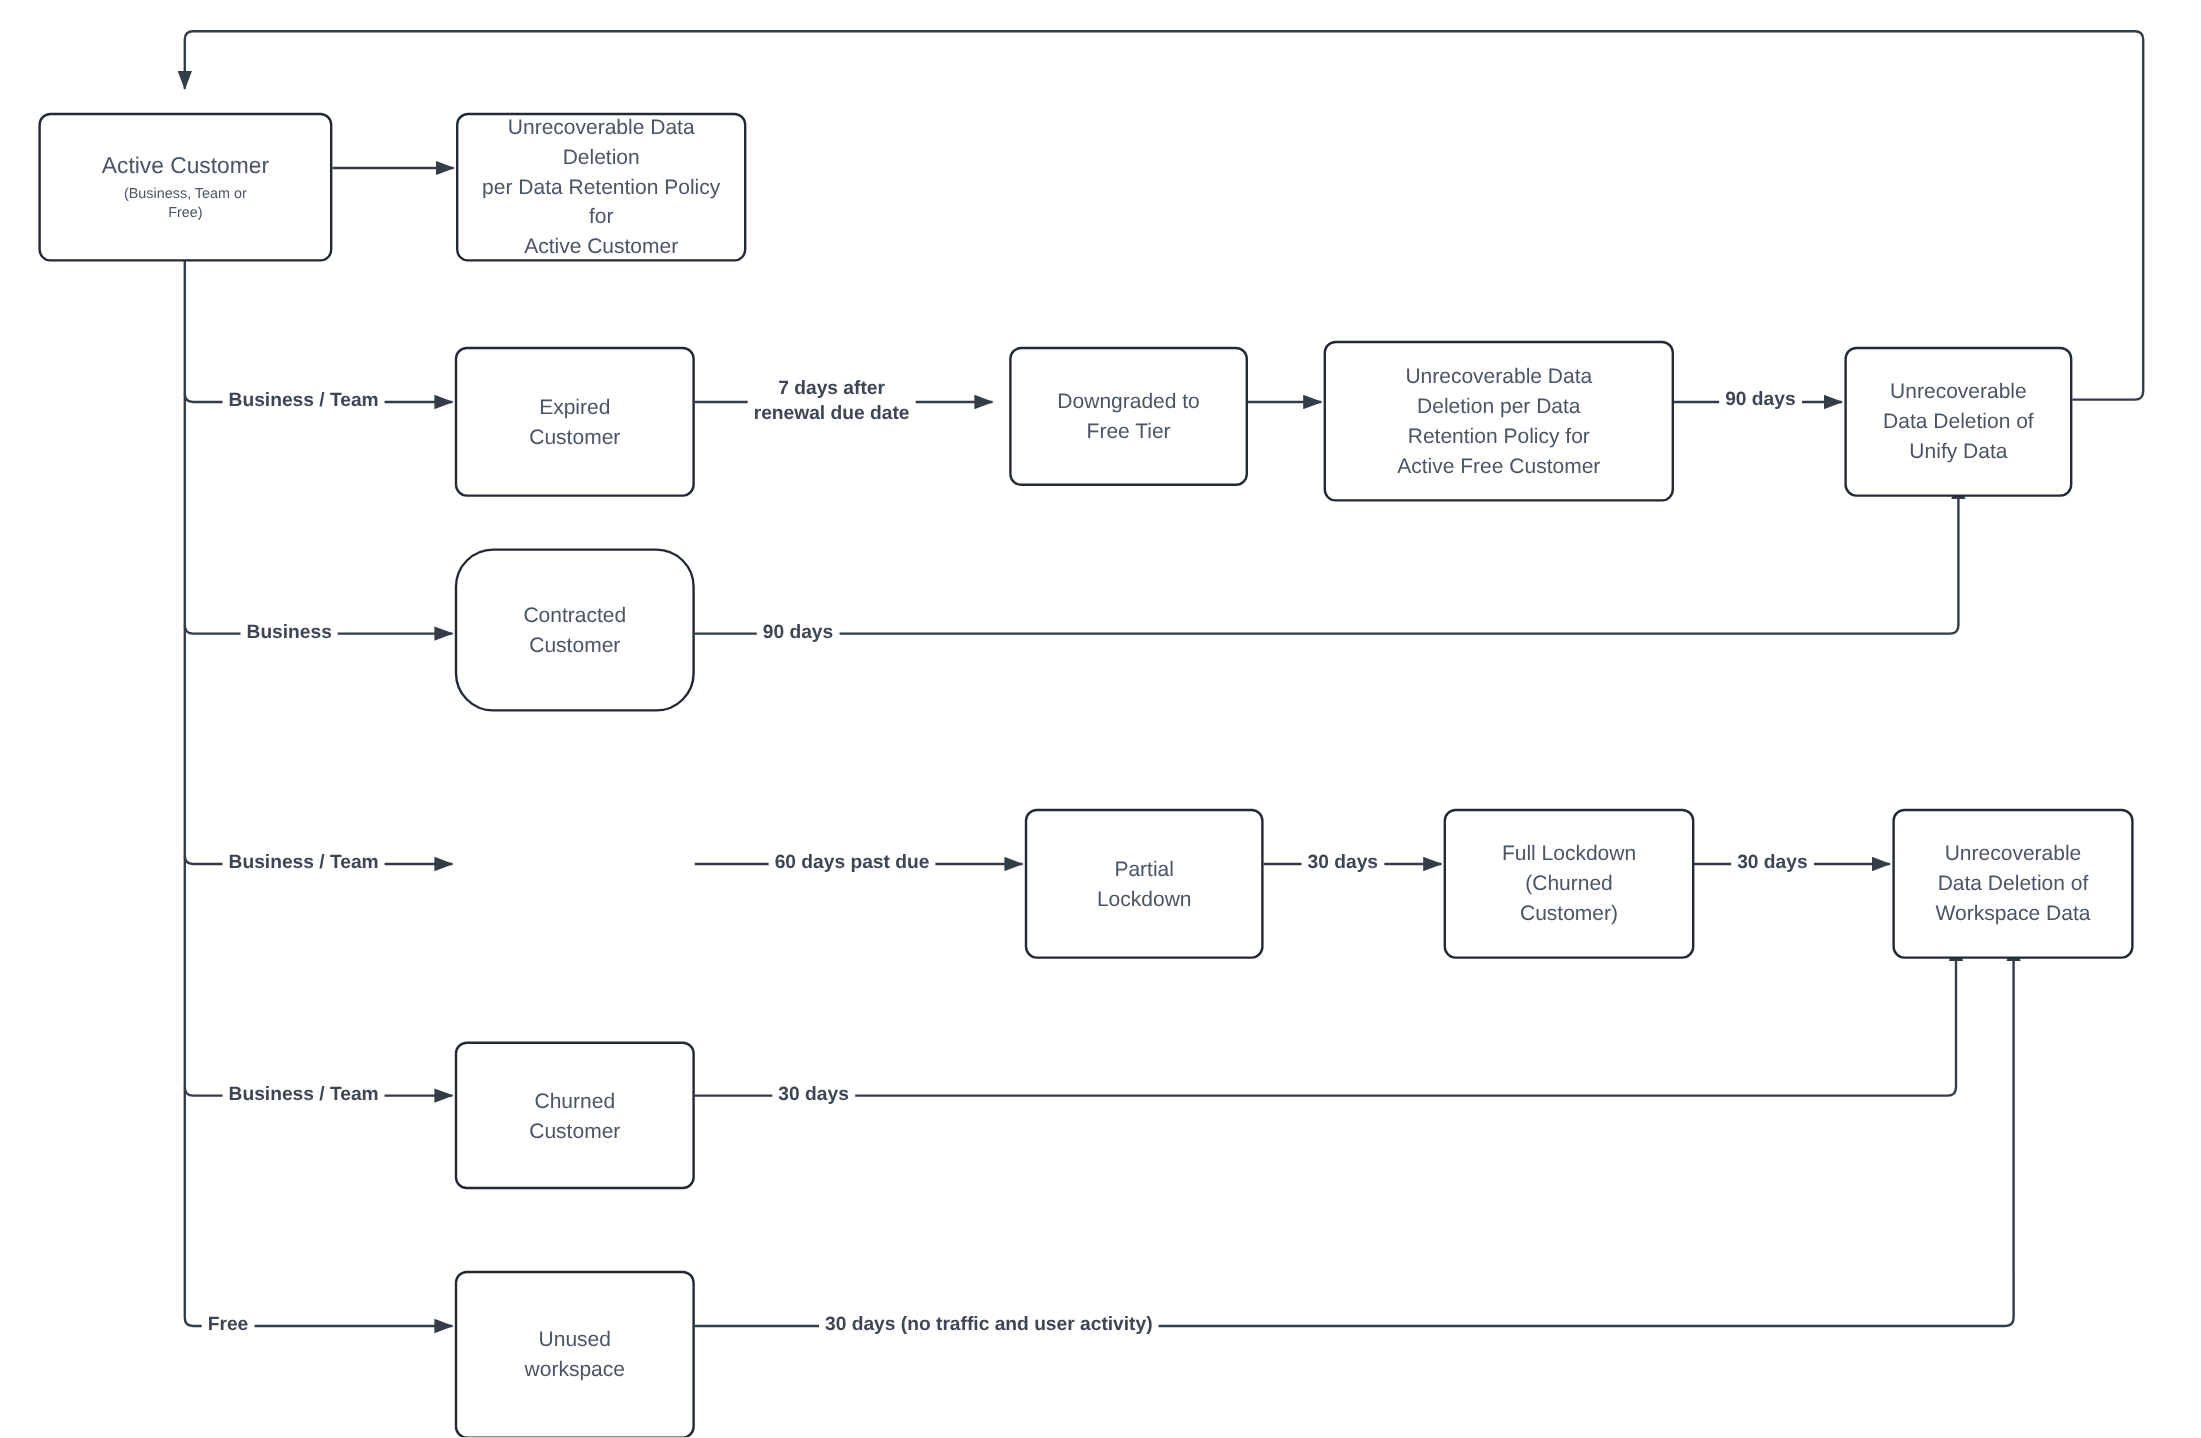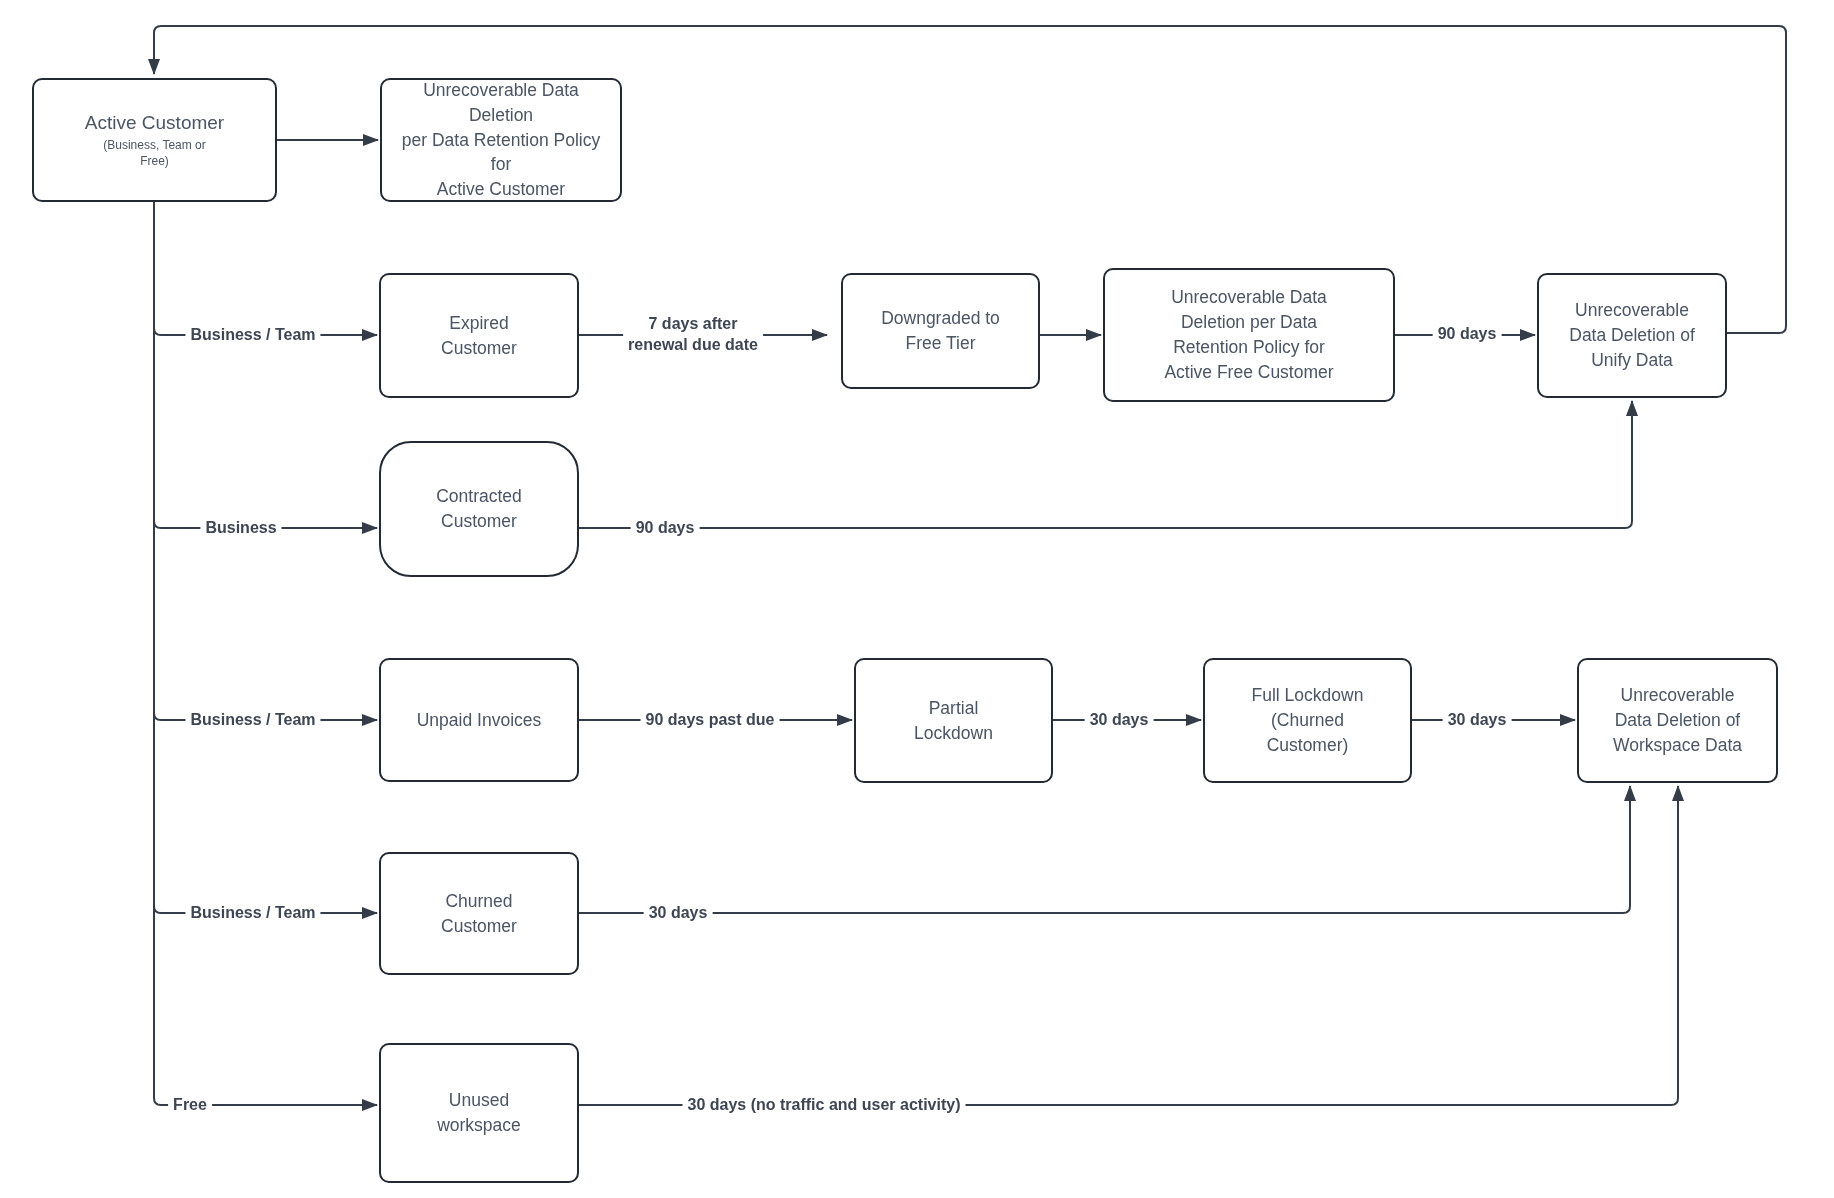--- a/index.html
+++ b/index.html
@@ -27,20 +27,21 @@
     border-radius:10px;
     background:var(--bg);
     display:flex;align-items:center;justify-content:center;
     text-align:center;
     color:var(--text);
     font-size:17.5px;
     line-height:1.42;
     white-space:pre-line;
     padding:8px 8px;
     z-index:2;
+    margin-top:16px;
   }
   .box .title{font-size:19px;display:block;}
   .box .subtitle{font-size:12px;display:block;line-height:1.35;}
   .edge-label{
     position:absolute;
     transform:translate(-50%,-50%);
     background:var(--bg);
     padding:0 5px;
     font-weight:bold;
     font-size:16px;
@@ -98,21 +99,20 @@
 Deletion per Data
 Retention Policy for
 Active Free Customer</div>
   <div class="box" style="left:1537px;top:273px;width:190px;height:125px;">Unrecoverable
 Data Deletion of
 Unify Data</div>
 
   <div class="box" style="left:379px;top:441px;width:200px;height:136px;border-radius:32px;">Contracted
 Customer</div>
 
-  <div class="box" style="left:379px;top:658px;width:200px;height:124px;">Unpaid Invoices</div>
   <div class="box" style="left:854px;top:658px;width:199px;height:125px;">Partial
 Lockdown</div>
   <div class="box" style="left:1203px;top:658px;width:209px;height:125px;">Full Lockdown
 (Churned
 Customer)</div>
   <div class="box" style="left:1577px;top:658px;width:201px;height:125px;">Unrecoverable
 Data Deletion of
 Workspace Data</div>
 
   <div class="box" style="left:379px;top:852px;width:200px;height:123px;">Churned
@@ -123,21 +123,21 @@
 
   <div class="edge-label" style="left:253px;top:335px;">Business / Team</div>
   <div class="edge-label" style="left:693px;top:335px;">7 days after
 renewal due date</div>
   <div class="edge-label" style="left:1467px;top:334px;">90 days</div>
 
   <div class="edge-label" style="left:213px;top:528px;margin-left:28px;">Business</div>
   <div class="edge-label" style="left:665px;top:528px;">90 days</div>
 
   <div class="edge-label" style="left:253px;top:720px;">Business / Team</div>
-  <div class="edge-label" style="left:710px;top:720px;">90 days past due</div>
+  <div class="edge-label" style="left:710px;top:720px;">60 days past due</div>
   <div class="edge-label" style="left:1119px;top:720px;">30 days</div>
   <div class="edge-label" style="left:1477px;top:720px;">30 days</div>
 
   <div class="edge-label" style="left:253px;top:913px;">Business / Team</div>
   <div class="edge-label" style="left:678px;top:913px;">30 days</div>
 
   <div class="edge-label" style="left:190px;top:1105px;">Free</div>
   <div class="edge-label" style="left:824px;top:1105px;">30 days (no traffic and user activity)</div>
 
 </div>

